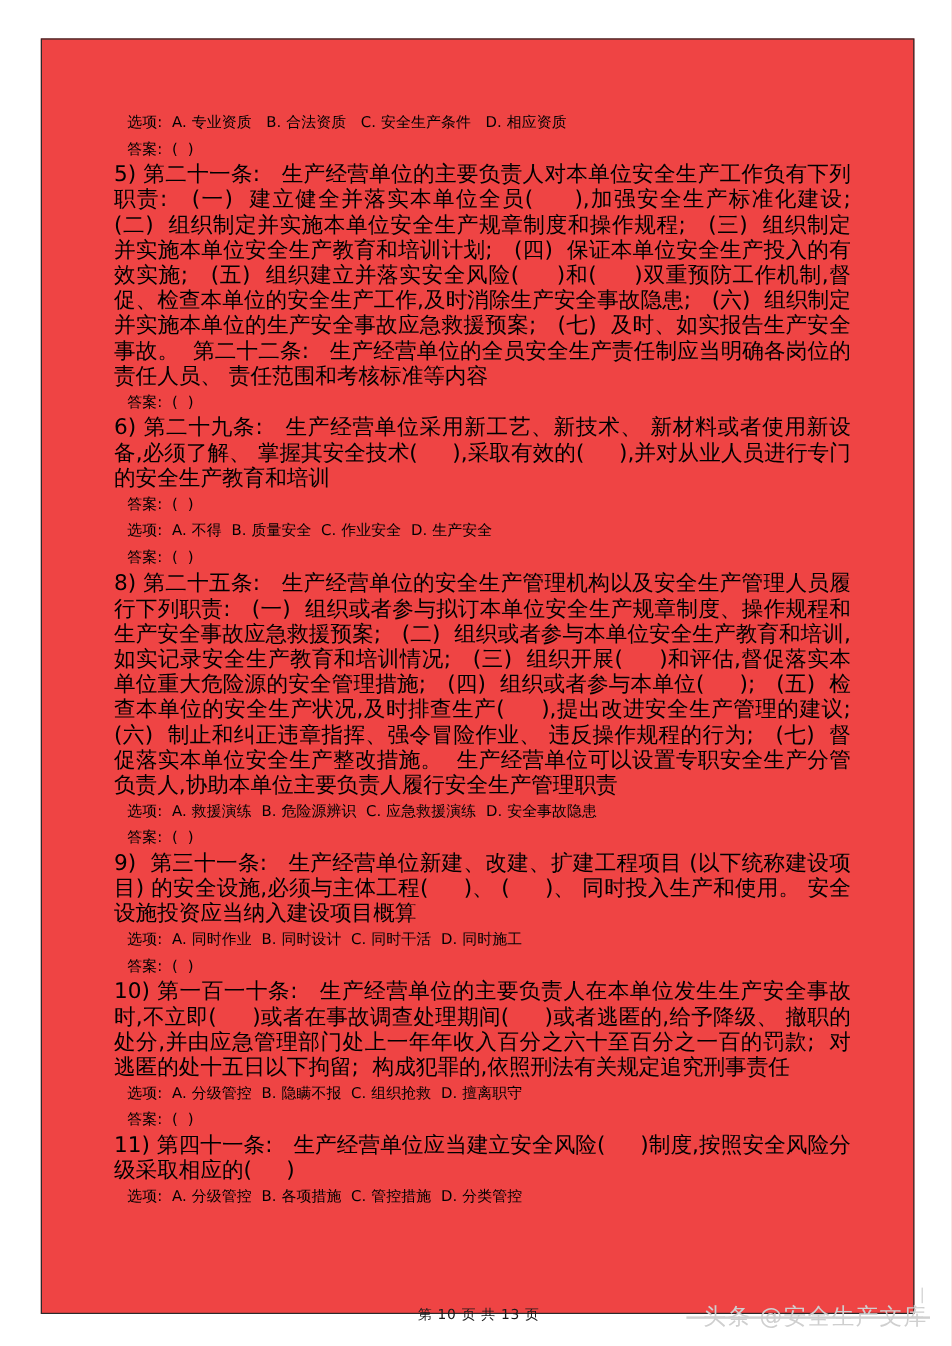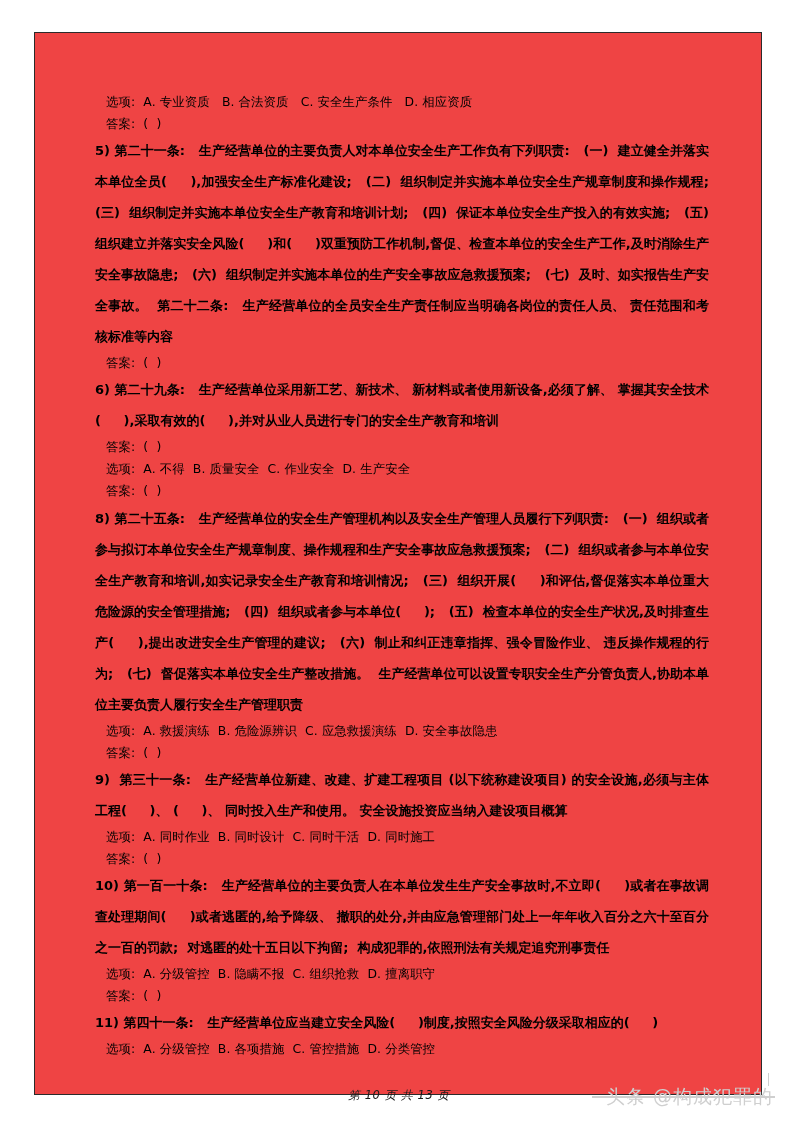--- a/index.html
+++ b/index.html
@@ -41,50 +41,48 @@
     line-height: 22.1px;
     letter-spacing: 0.1px;
     white-space: pre-wrap;
     text-align: justify;
     text-justify: inter-ideograph;
     word-break: break-all;
   }
 
   
   .q-text {
-    font-size: 13px;
-    line-height: 31px;
+    font-size: 18px;
+    line-height: 21px;
     white-space: pre-wrap;
     text-align: justify;
     text-justify: inter-ideograph;
     word-break: break-all;
     margin: 0;
     padding: 0;
-    font-weight: bold;
   }
 
   
   .opt-line, .ans-line {
     padding-left: 7px;
     white-space: pre;
   }
 
   .blk { margin: 0; }
 
   
   #page-footer {
     position: absolute;
     left: 0;
     top: 1055px;
     width: 728px;
     text-align: center;
     font-size: 11.5px;
     letter-spacing: 0.6px;
     color: #1a1a1a;
-    font-style: italic;
   }
 
   
   #watermark {
     position: absolute;
     right: 20px;
     bottom: 12px;
     font-size: 19px;
     letter-spacing: 1px;
     color: #cfcfcf;
@@ -140,15 +138,15 @@
       <div class="blk line opt-line"> 选项:  A. 分级管控  B. 各项措施  C. 管控措施  D. 分类管控</div>
     </div>
 
   <div id="page-footer">
     <span>第 10 页 共 13 页</span>
   </div>
 
 </div>
 
 <div id="watermark">
-  <span class="wm-strike">头条 @构成犯罪的</span>
+  <span class="wm-strike">头条 @安全生产文库</span>
   <span class="wm-tick"></span>
 </div>
 
 </body></html>

